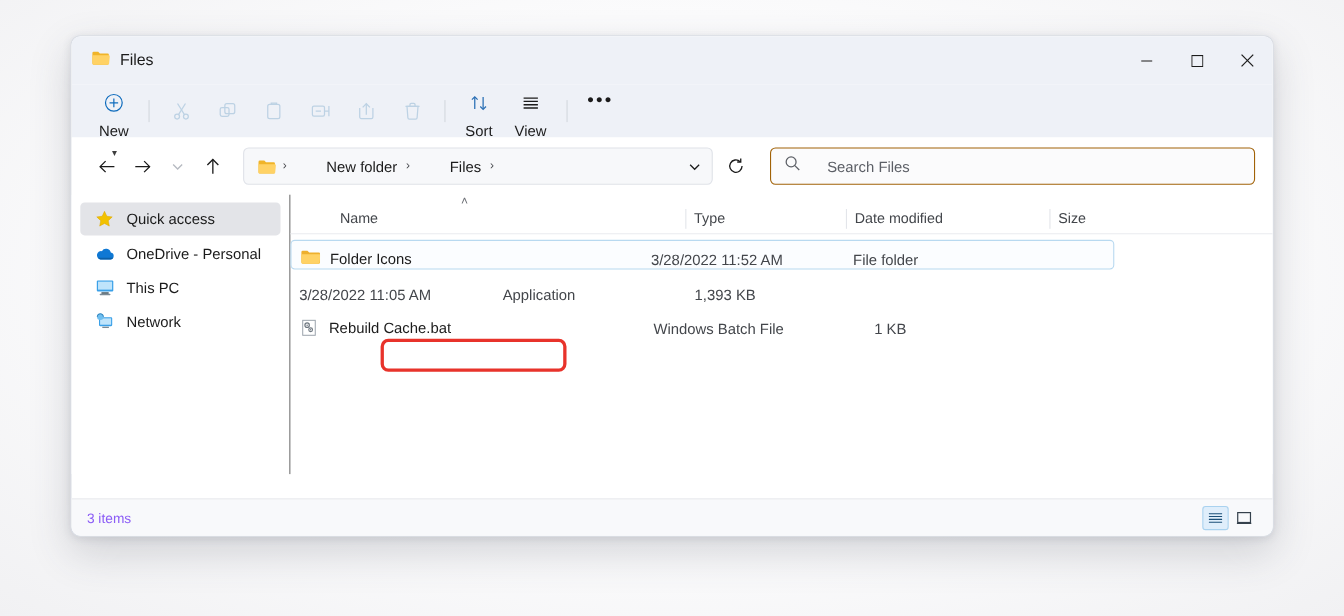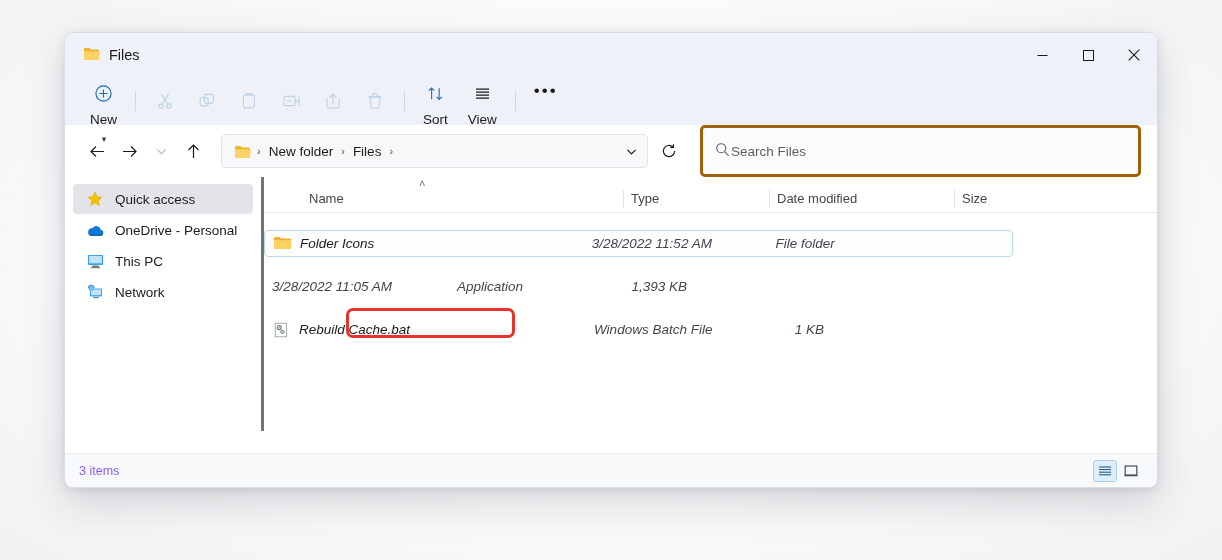--- a/index.html
+++ b/index.html
@@ -99,53 +99,53 @@
     background: #f7f8fa;
     border: 1px solid #dfe2e8;
     border-radius: 5px;
     display: flex;
     align-items: center;
     padding-left: 9px;
   }
   .crumbs { display: flex; align-items: center; gap: 1px; flex: 1; }
   .crumb {
     font-size: 13.5px; color: #1b1b1b;
-    padding: 3px 5px; border-radius: 3px;
+    padding: 3px 5px; border-radius: 3px; margin-left: 28px;
   }
   .crumb-sep { color: #46484c; font-size: 11px; padding: 0 2px; }
   .addr-btn {
     width: 32px; height: 32px; display:flex; align-items:center; justify-content:center;
     color:#1b1b1b; border-radius: 4px;
   }
   .refresh-btn {
     width: 34px; height: 34px; display:flex; align-items:center; justify-content:center;
     color:#1b1b1b; border-radius: 5px; margin-left: 4px;
   }
   .searchbox {
     flex: 1;
-    height: 52px;
+    height: 34px;
     margin-left: 14px;
     background: #fbfbfc;
-    border: 3px solid #a16207;
+    border: 1px solid #a16207;
     border-radius: 5px;
     display: flex;
     align-items: center;
     padding: 0 12px;
-    gap: 1px;
+    gap: 24px;
   }
   .search-ph { font-size: 13.5px; color: #5c5f66; }
 
   
   .body-split { display: flex; height: 254px; background: #fff; }
 
   
   .sidebar {
     width: 199px;
     padding-top: 6px;
-    border-right: 3px solid #737373;
+    border-right: 1px solid #737373;
     background: #ffffff;
   }
   .side-item {
     height: 30px;
     margin: 1px 8px;
     padding-left: 13px;
     display: flex; align-items: center; gap: 11px;
     border-radius: 4px;
     font-size: 13.5px; color: #1b1b1b;
   }
@@ -175,27 +175,26 @@
   .sort-caret {
     position: absolute;
     left: 155px; top: -8px;
     font-size: 11px; color: #6b6e74;
   }
 
   .rows { padding-top: 1px; }
   .row {
     height: 27px;
     display: flex;
-    align-items: center;
+    align-items: flex-end;
     font-size: 13.5px;
     color: #1b1b1b;
-    margin: 16px 8px 0 0;
+    margin: 4px 8px 0 0;
     border-radius: 4px;
     position: relative;
-    font-style: italic;
   }
   .row.focused {
     border: 1px solid #b8d9f0;
     background: #fbfdff;
     height: 27px;
     width: 749px;
   }
   .cell { padding-left: 8px; display: flex; align-items: center; gap: 9px; overflow: hidden; white-space: nowrap; }
   .c-name { width: 322px; }
   .c-date { width: 185px; color: #43464b; }

